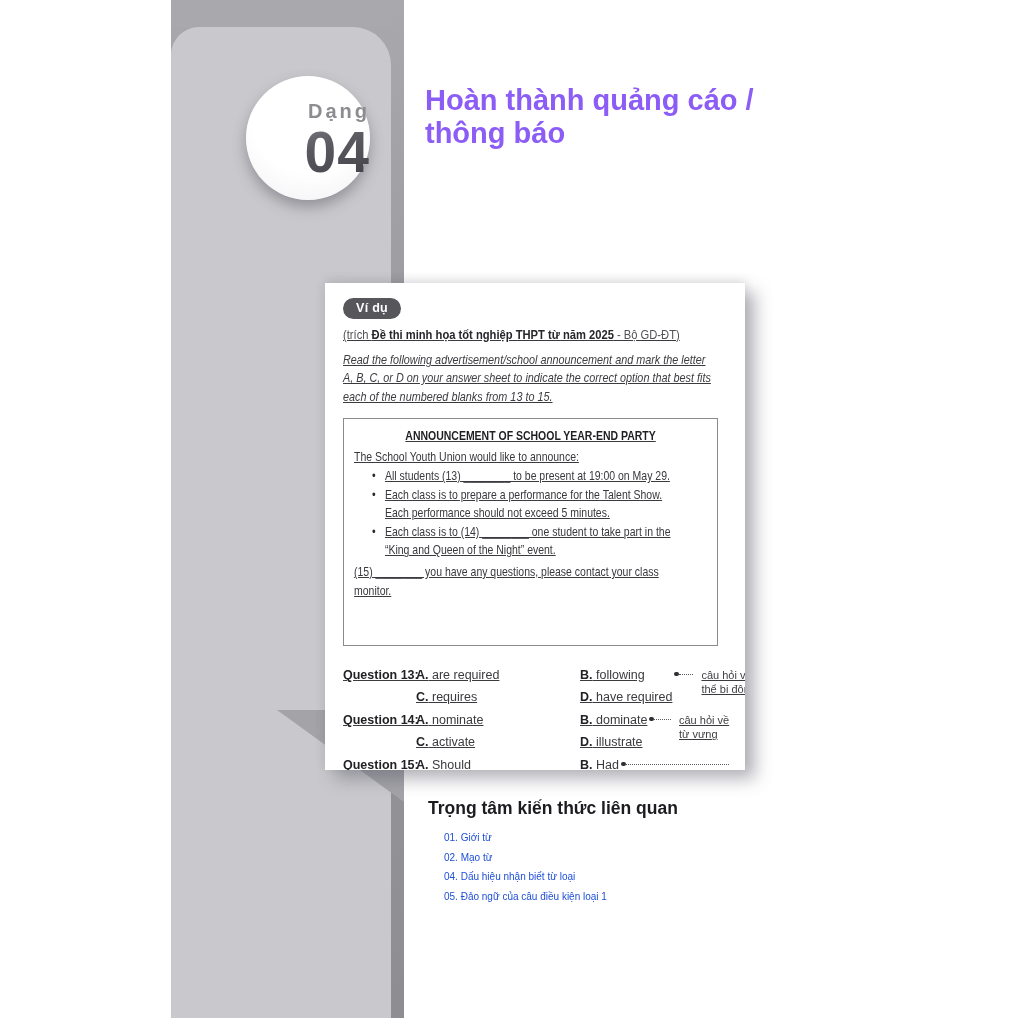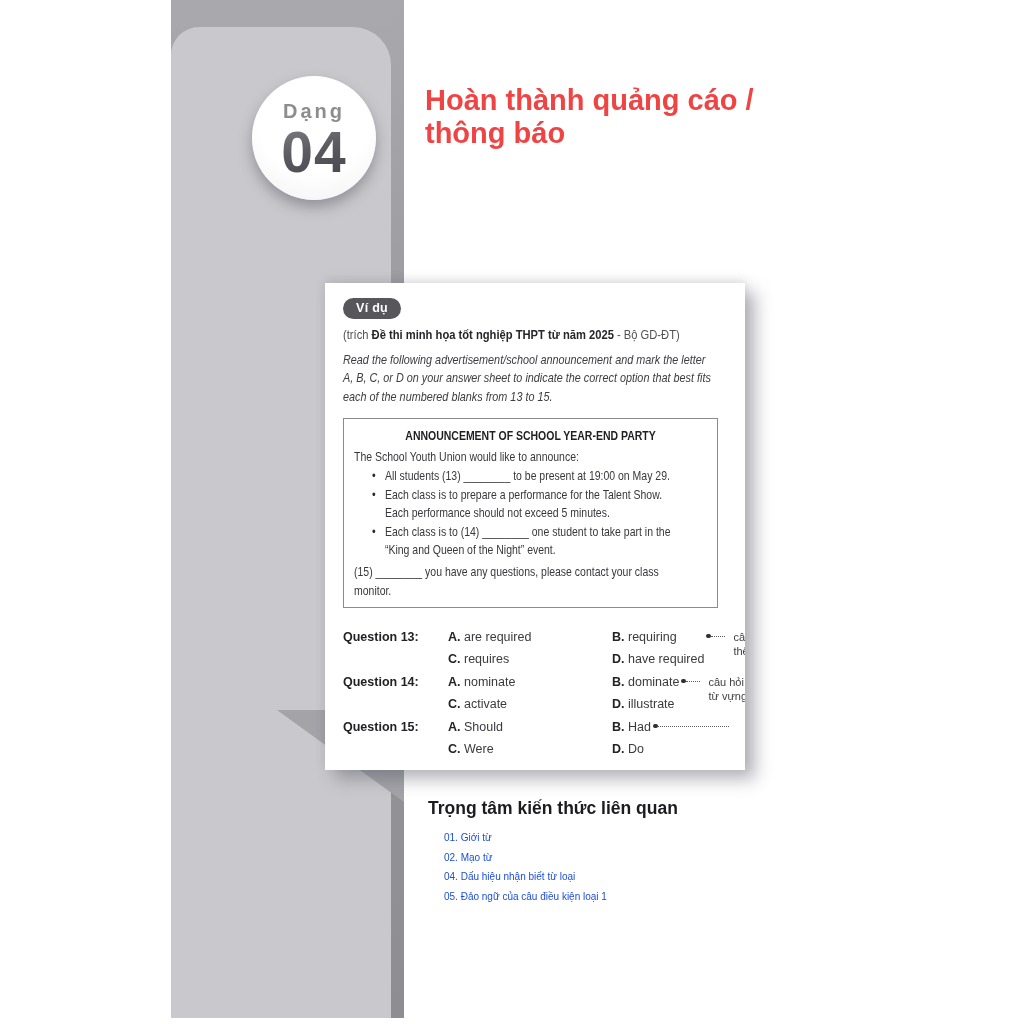--- a/index.html
+++ b/index.html
@@ -6,67 +6,67 @@
   #page{position:relative;width:1024px;height:1024px;background:#ffffff;overflow:hidden;
         font-family:"Liberation Sans","DejaVu Sans",sans-serif;color:#3a3a3f;}
 
   
   .back-l{position:absolute;left:171px;top:0;width:233px;height:1018px;
           background:linear-gradient(180deg,#a8a8ad 0%,#9a9a9f 35%,#8d8d92 100%);}
   .top-band{position:absolute;left:171px;top:0;width:220px;height:27px;background:#a9a9ad;}
   .panel{position:absolute;left:171px;top:27px;width:220px;height:991px;background:#c9c9cd;
          border-top-left-radius:28px;border-top-right-radius:38px;}
 
-  .type-circle{position:absolute;left:252px;top:76px;width:124px;height:124px;border-radius:50%;
+  .type-circle{position:absolute;left:246px;top:76px;width:124px;height:124px;border-radius:50%;
          background:radial-gradient(circle at 50% 32%,#ffffff 55%,#f0f0f3 100%);
-         box-shadow:0 7px 14px rgba(70,70,82,.42);text-align:center;}
+         box-shadow:0 7px 14px rgba(70,70,82,.42);text-align:right;}
   .type-label{margin-top:24px;font-size:20px;font-weight:600;letter-spacing:3px;color:#8c8c91;}
   .type-number{font-size:57px;font-weight:800;line-height:1.02;letter-spacing:1px;color:#55555b;
          background:linear-gradient(165deg,#8b8b91 0%,#5a5a60 48%,#404046 100%);
          -webkit-background-clip:text;background-clip:text;-webkit-text-fill-color:transparent;}
 
   .page-title{position:absolute;left:425px;top:84px;width:580px;
-         font-size:29px;font-weight:bold;color:#ef4444;line-height:33px;}
+         font-size:29px;font-weight:bold;color:#8b5cf6;line-height:33px;}
 
   
   .fold-shadow{position:absolute;left:277px;top:710px;width:127px;height:92px;
          background:#a3a3a8;clip-path:polygon(0 0,100% 0,100% 100%);}
 
   
   .card{position:absolute;left:325px;top:283px;width:420px;height:487px;background:#ffffff;
         box-shadow:10px 9px 16px rgba(92,92,104,.45),0 -3px 9px rgba(92,92,104,.16);
-        box-sizing:border-box;padding:15px 8px 0 18px;overflow:hidden;}
+        box-sizing:border-box;padding:15px 8px 0 18px;overflow:hidden;text-decoration:underline;}
 
   .cond{width:116.3%;transform:scaleX(.86);transform-origin:0 0;}
 
   .vd-badge{display:inline-block;background:#56565b;color:#ffffff;font-size:12.5px;font-weight:bold;
         padding:3px 13px 4px;border-radius:11px;letter-spacing:.3px;}
 
   .citation{margin-top:8px;font-size:13px;color:#515156;white-space:nowrap;}
   .citation b{color:#26262b;}
 
   .instructions{margin-top:9px;font-style:italic;font-size:12.6px;line-height:18.3px;color:#3c3c41;}
   .instructions div{white-space:nowrap;}
 
-  .ann-box{margin-top:12px;width:375px;height:190px;box-sizing:border-box;
+  .ann-box{margin-top:12px;width:375px;height:228px;box-sizing:border-box;
         border:1px solid #8a8a8f;padding:8px 10px 0 10px;overflow:hidden;}
   .ann-inner{font-size:12.2px;line-height:18.6px;color:#38383d;}
   .ann-title{font-weight:bold;text-align:center;color:#1e1e23;margin-bottom:3px;white-space:nowrap;}
   .ann-intro{white-space:nowrap;}
   .ann-bullets{list-style:none;margin:0;padding:0 0 0 36px;}
   .ann-bullets li{position:relative;}
   .ann-bullets li::before{content:"•";position:absolute;left:-15px;top:0;color:#2a2a2f;}
   .ann-line{white-space:nowrap;}
   .ann-footer{margin-top:3px;}
 
   
   .questions{margin-top:18px;font-size:12.5px;}
   .q-row{display:flex;align-items:flex-start;margin-bottom:1px;}
   .q-label{width:73px;font-weight:bold;color:#222226;line-height:22px;flex-shrink:0;white-space:nowrap;}
-  .q-colA{width:164px;flex-shrink:0;margin-left:32px;}
+  .q-colA{width:164px;flex-shrink:0;}
   .q-colB{flex-shrink:0;}
   .opt{line-height:22px;white-space:nowrap;}
   .opt b{color:#222226;}
   .lead{flex:1;margin:10px 8px 0 7px;border-bottom:1.6px dotted #5a5a5f;height:0;position:relative;min-width:14px;}
   .lead::before{content:"";position:absolute;left:-5px;top:-2.2px;width:4.6px;height:4.6px;
         background:#2e2e33;border-radius:50%;}
   .q-note{flex-shrink:0;font-size:11px;line-height:14.4px;color:#3e3e43;padding-top:4px;}
   .q-note div{white-space:nowrap;}
   .w58{width:58px;}
   .w90{width:90px;}
@@ -138,21 +138,21 @@
 
     <div class="questions">
 
       <div class="q-row">
         <div class="q-label">Question 13:</div>
         <div class="q-colA">
           <div class="opt"><b>A.</b> <span>are required</span></div>
           <div class="opt"><b>C.</b> <span>requires</span></div>
         </div>
         <div class="q-colB">
-          <div class="opt"><b>B.</b> <span>requiring</span></div>
+          <div class="opt"><b>B.</b> <span>following</span></div>
           <div class="opt"><b>D.</b> <span>have required</span></div>
         </div>
         <div class="lead"></div>
         <div class="q-note w58">
           <div class="auto-hide">câu hỏi về</div>
           <div class="auto-hide">thể bị động</div>
 
         </div>
       </div>
 

